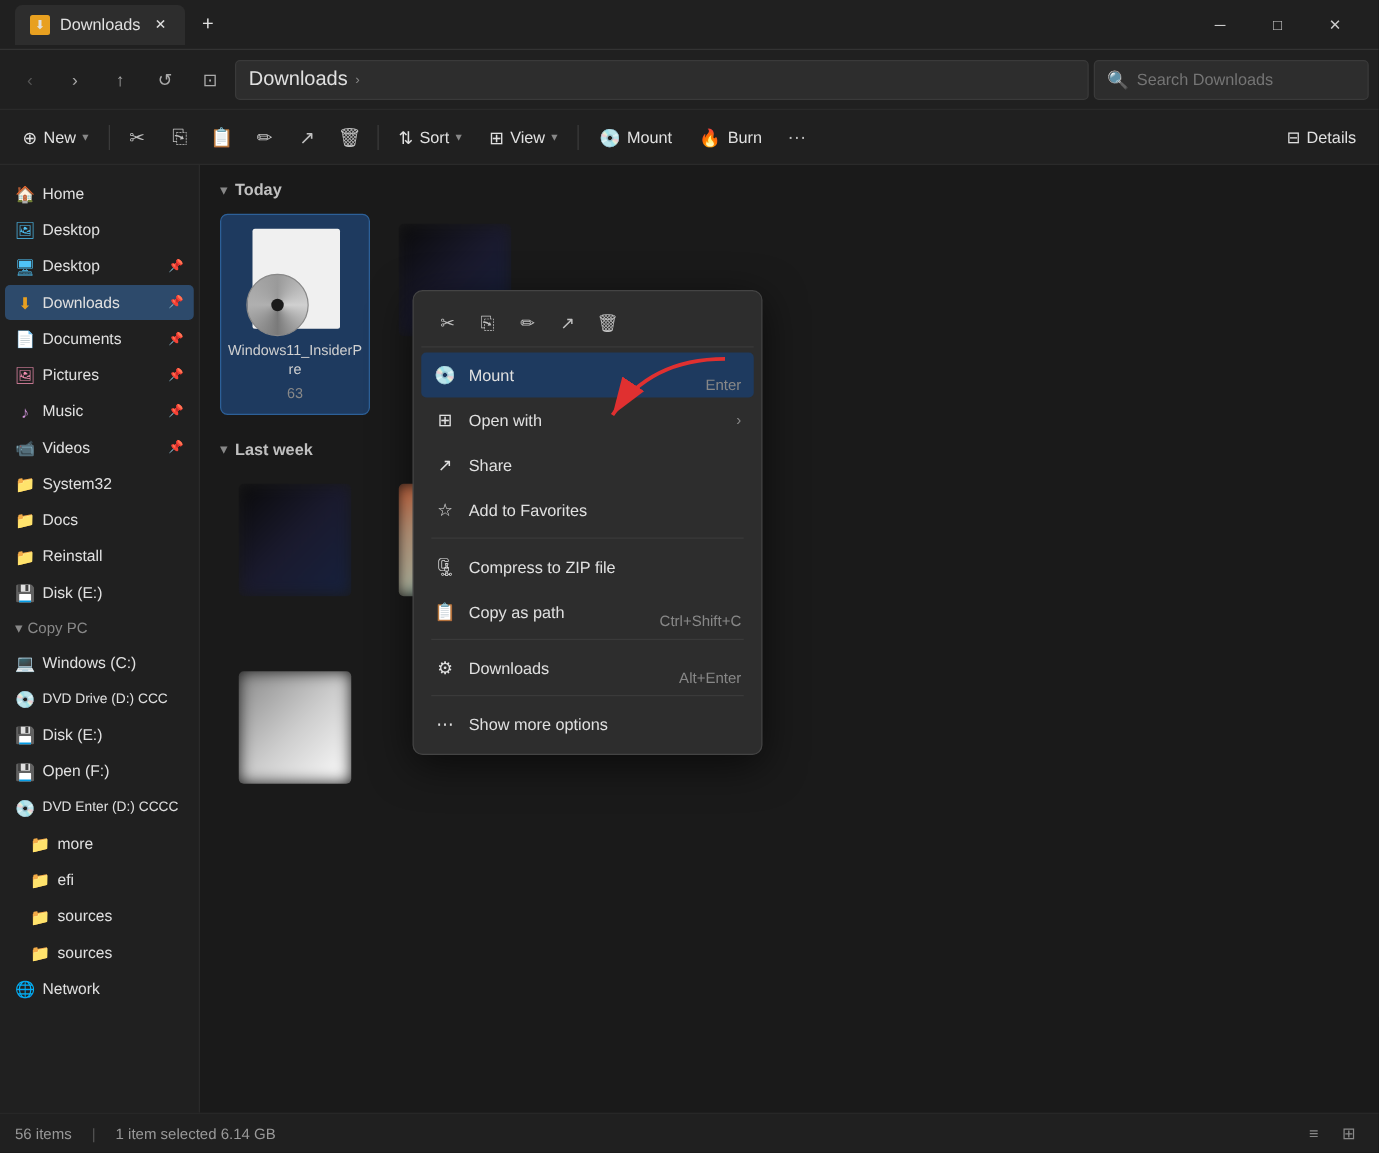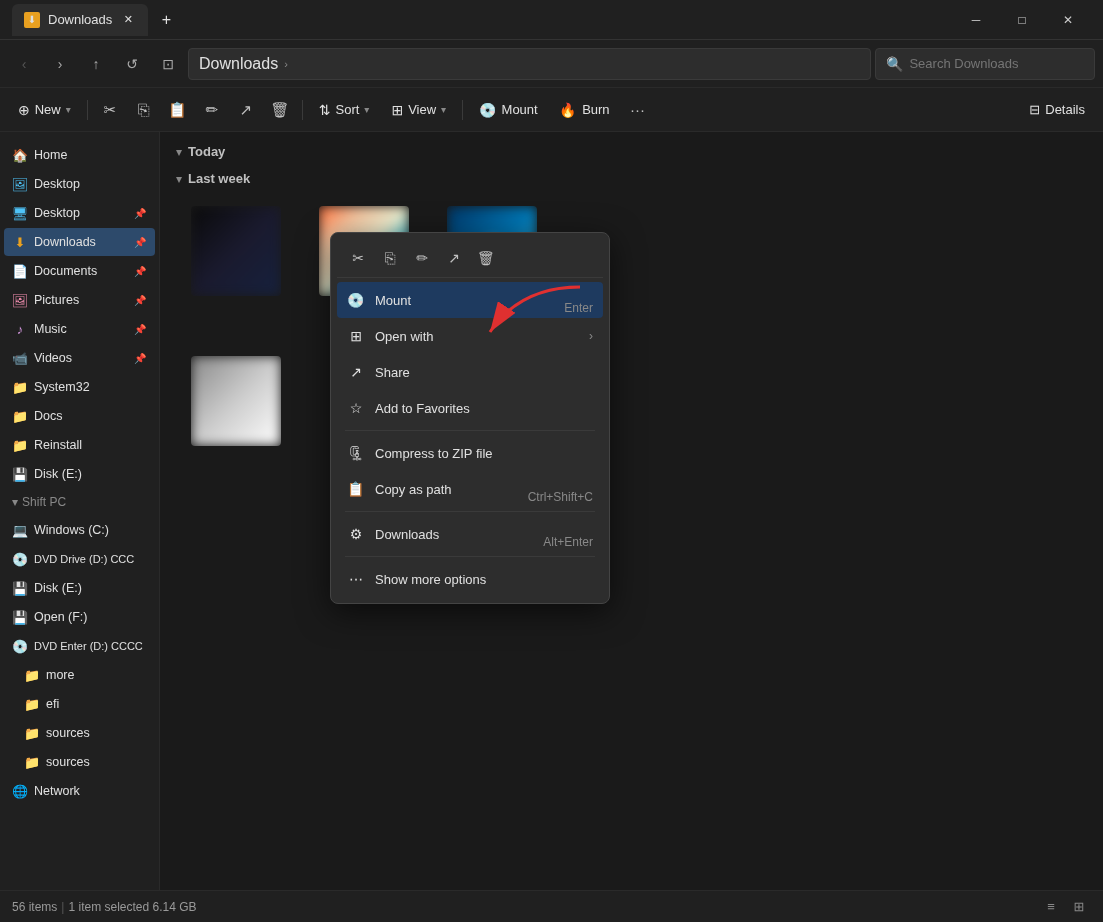--- a/index.html
+++ b/index.html
@@ -455,21 +455,21 @@
     
     .status-bar {
       height: 32px;
       background: #202020;
       border-top: 1px solid #2a2a2a;
       display: flex;
       align-items: center;
       padding: 0 12px;
       font-size: 12px;
       color: #999;
-      gap: 0;
+      gap: 12px;
     }
     .status-divider { color: #555; margin: 0 4px; }
     .status-right {
       margin-left: auto;
       display: flex;
       gap: 4px;
     }
     .view-toggle {
       width: 24px;
       height: 24px;
@@ -628,21 +628,21 @@
       <span class="si-icon icon-folder">📁</span>
       <span>Reinstall</span>
     </div>
     <div class="sidebar-item">
       <span class="si-icon icon-disk">💾</span>
       <span>Disk (E:)</span>
     </div>
 
     <div class="sidebar-section-header">
       <span>▾</span>
-      <span>Shift PC</span>
+      <span>Copy PC</span>
     </div>
     <div class="sidebar-item">
       <span class="si-icon icon-win">💻</span>
       <span>Windows (C:)</span>
     </div>
     <div class="sidebar-item">
       <span class="si-icon icon-dvd">💿</span>
       <span style="font-size:11px">DVD Drive (D:) CCC</span>
     </div>
     <div class="sidebar-item">
@@ -679,20 +679,42 @@
       <span class="si-icon icon-network">🌐</span>
       <span>Network</span>
     </div>
   </div>
 
   <div class="content-area">
 
     <div class="section-header">
       <span class="section-chevron">▾</span>
       <span class="section-title">Today</span>
+    </div>
+    <div class="files-grid">
+
+      <div class="file-item selected">
+        <div class="file-thumbnail">
+          <div class="iso-icon">
+            <div class="iso-page"></div>
+            <div class="iso-disc"></div>
+          </div>
+        </div>
+        <div class="file-label">Windows11_InsiderPre</div>
+        <div class="file-label" style="color:#888">63</div>
+      </div>
+
+      <div class="file-item">
+        <div class="file-thumbnail">
+          <div class="blurred-thumb">
+              <div class="thumb-dark"></div>
+            </div>
+        </div>
+        <div class="file-label"></div>
+      </div>
     </div>
 
     <div class="section-header">
       <span class="section-chevron">▾</span>
       <span class="section-title">Last week</span>
     </div>
     <div class="files-grid">
       <div class="file-item">
         <div class="file-thumbnail">
           <div class="blurred-thumb">

